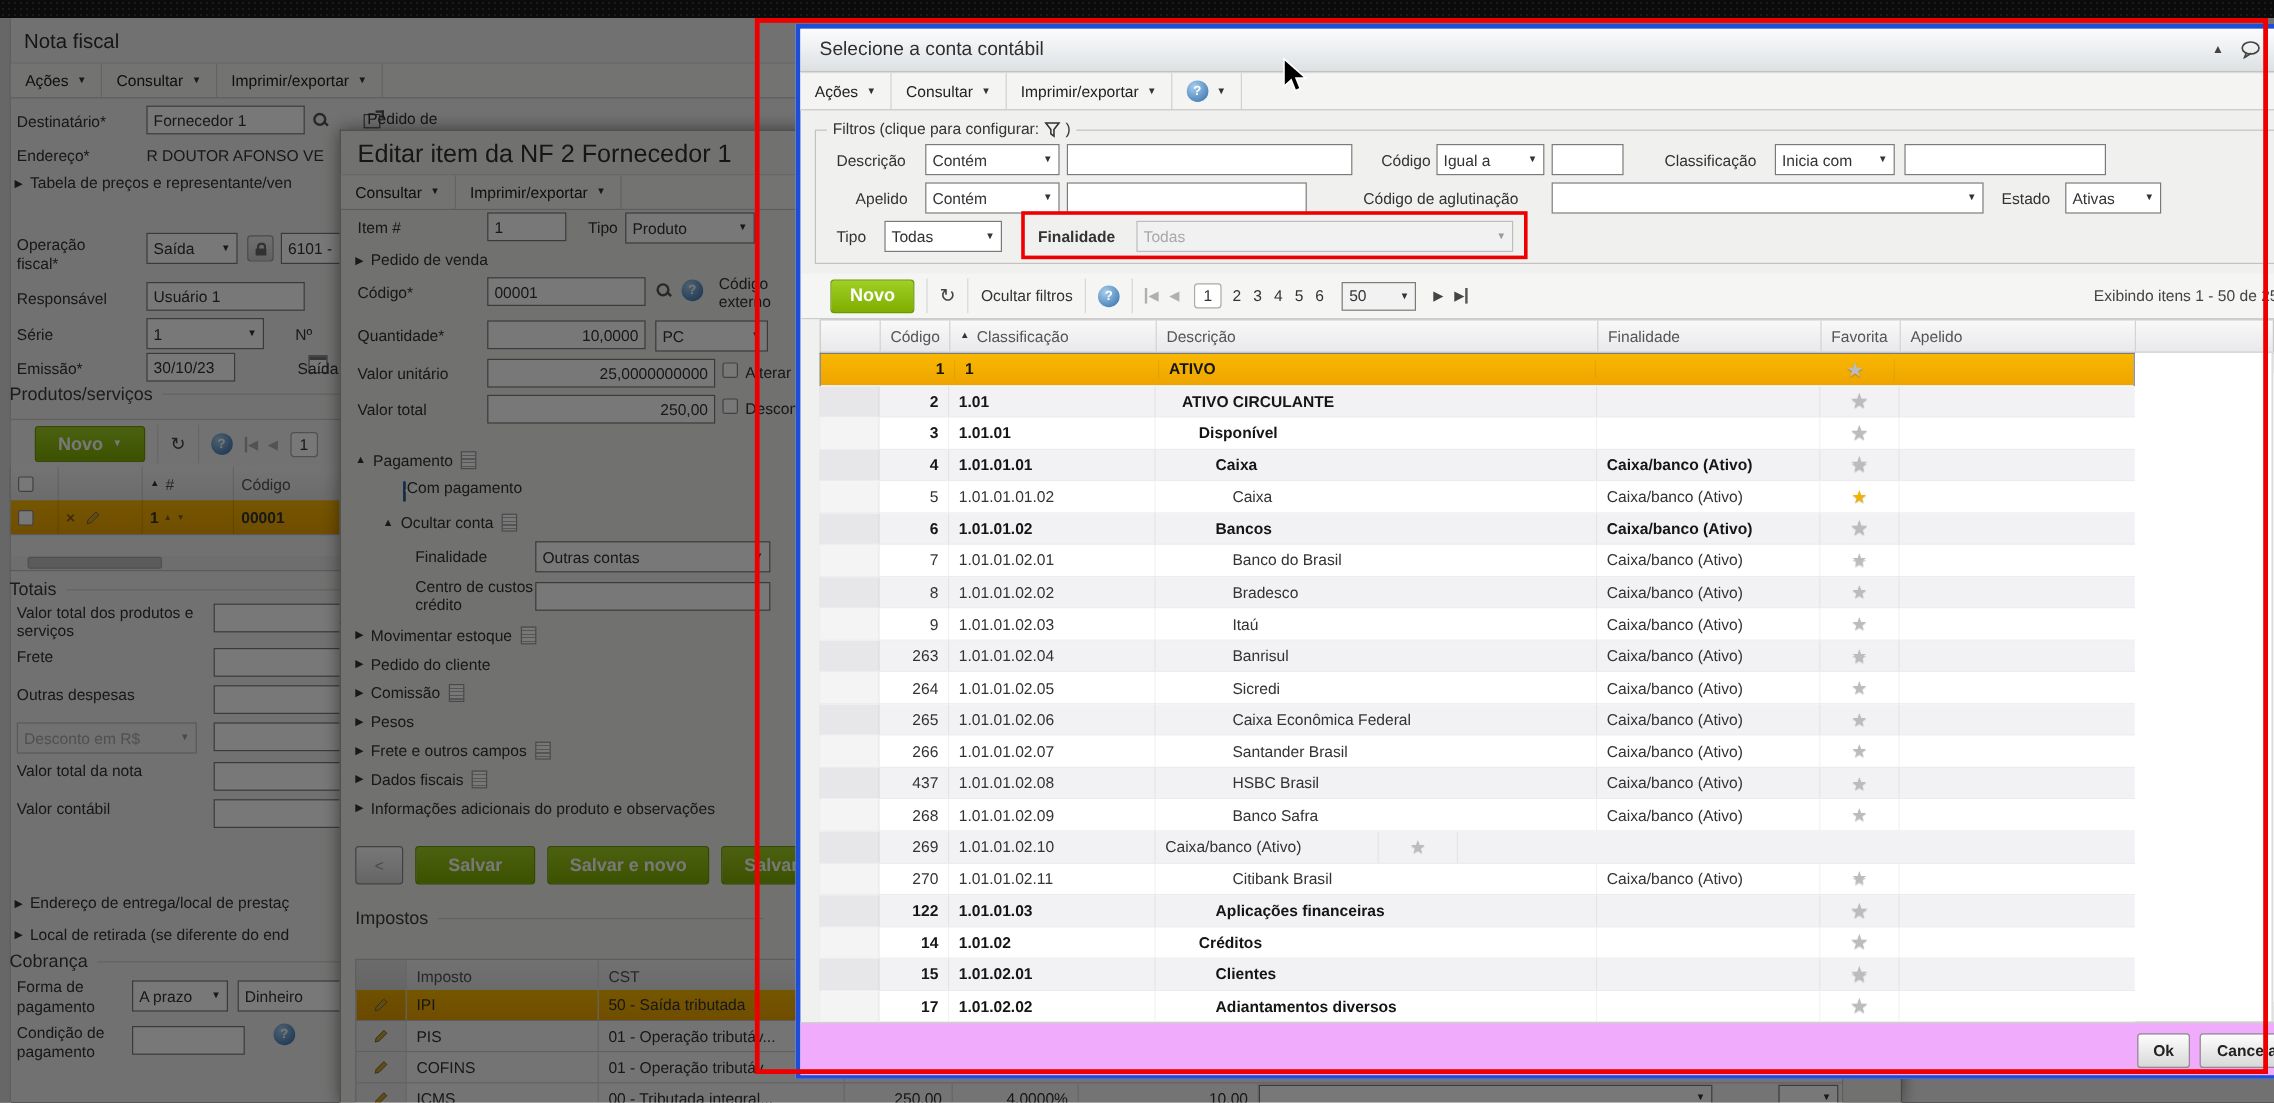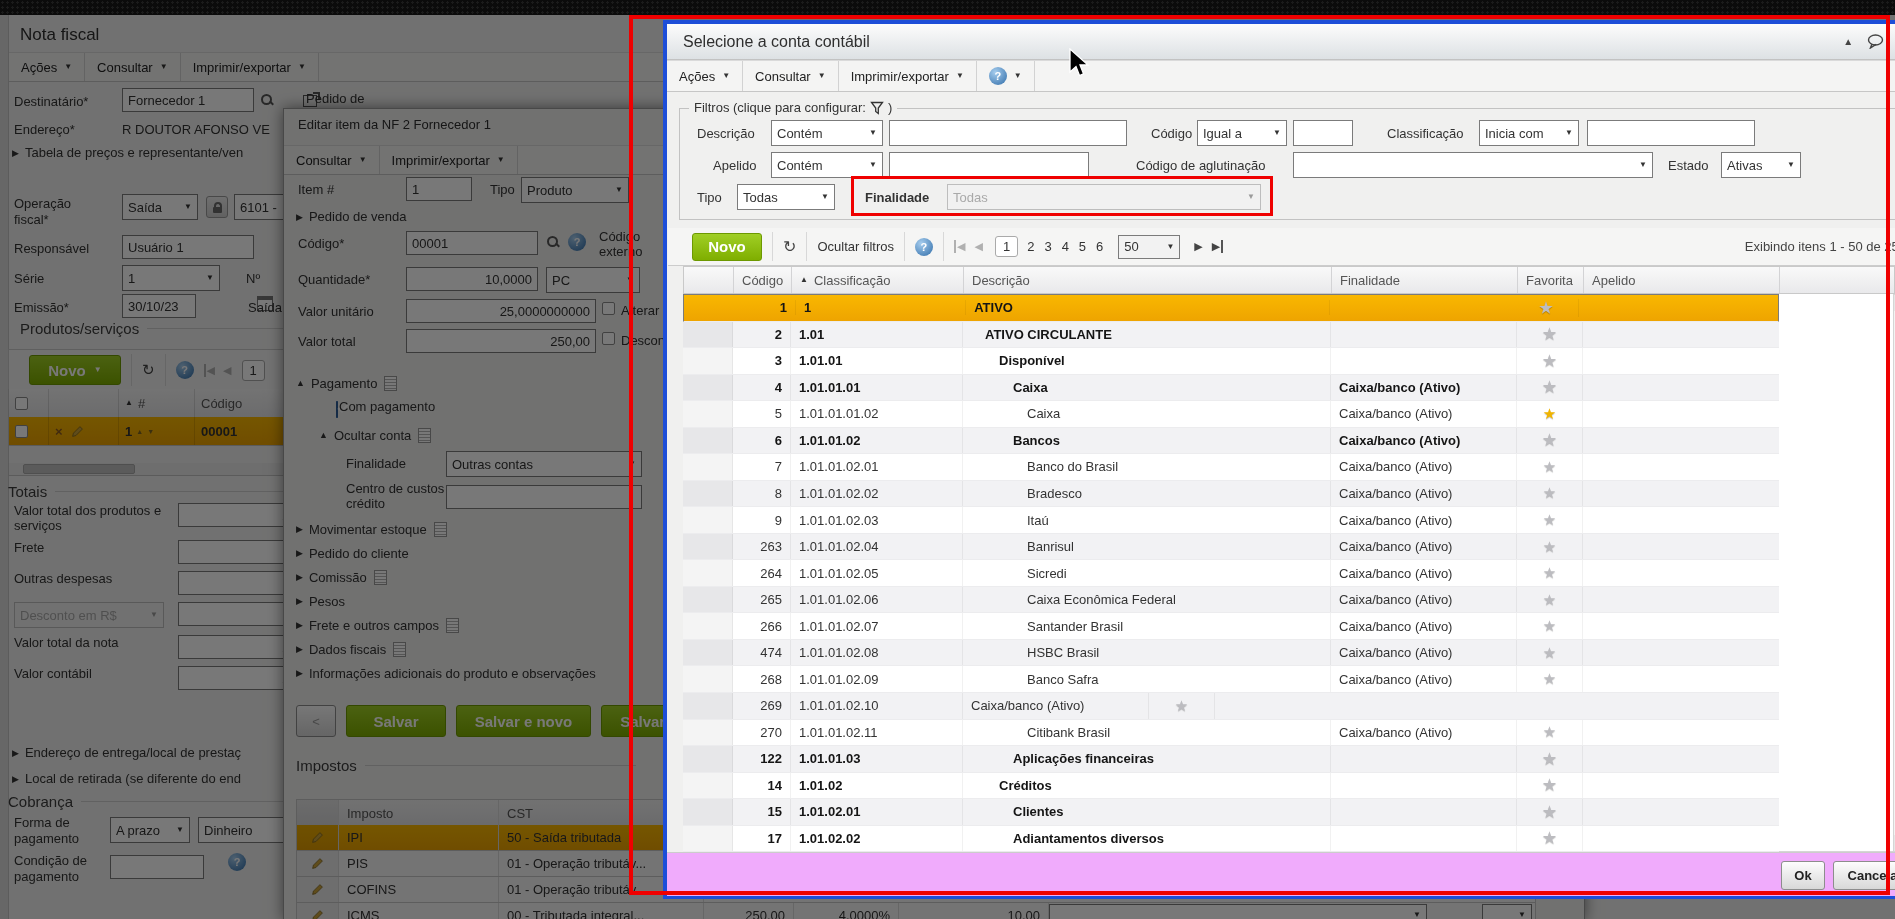--- a/index.html
+++ b/index.html
@@ -61,21 +61,21 @@
   .prow{display:flex;background:linear-gradient(#f9b700,#eea400);border:1px solid #c2c2c2;border-top:none;height:28px;align-items:center;font-weight:bold;}
   .pcell{display:flex;align-items:center;padding:0 6px;border-right:1px solid rgba(0,0,0,0.12);height:100%;box-sizing:border-box;}
   .hscroll{height:12px;background:#e9e9e9;border:1px solid #c2c2c2;border-top:none;position:relative;}
   .hthumb{position:absolute;left:14px;top:1px;width:110px;height:8px;background:#c2c2c2;border:1px solid #a8a8a8;border-radius:2px;}
   .trow{display:flex;margin-bottom:7px;align-items:flex-start;}
   .tlab{width:164px;line-height:15px;}
   .tsel{width:150px;margin-right:14px;}
   .tinp{width:150px;flex:none;}
   
   #dialog{left:283px;top:108px;width:1300px;height:811px;background:#f0f0ef;border:1px solid #9a9a9a;box-shadow:0 0 14px rgba(0,0,0,0.5);}
-  #dialog .dtitle{font-size:13px;color:#2f2f2f;}
+  #dialog .dtitle{font-size:21px;color:#2f2f2f;}
   .sec{display:flex;align-items:center;height:24px;color:#333;}
   .ihead{display:flex;background:linear-gradient(#f2f2f2,#e2e2e4);border:1px solid #c5c5c5;height:26px;}
   .irow{display:flex;border:1px solid #c5c5c5;border-top:none;height:25px;background:#f7f7f7;}
   .irow.isel{background:linear-gradient(#f9b700,#eea400);}
   .ic{display:flex;align-items:center;padding:0 8px;border-right:1px solid #d8d8d8;box-sizing:border-box;height:100%;white-space:nowrap;overflow:hidden;}
   .ic.icon{width:42px;justify-content:center;background:rgba(0,0,0,0.05);}
   .ic.imp{width:160px;}
   .ic.cst{width:205px;}
   .ic.ext{justify-content:flex-end;}
   
@@ -186,21 +186,21 @@
       </div>
     <div class="abs flab" style="left:246px;top:256px;">Nº</div>
     
     <div class="abs flab" style="left:14px;top:285px;">Emissão*</div>
     <div class="inp abs" style="left:122px;top:279px;width:74px;">
         <span>30/10/23</span>
       </div>
     <span class="cal abs" style="left:202px;top:281px;"></span>
     <div class="abs flab" style="left:248px;top:285px;">Saída</div>
     
-    <div class="legend abs" style="left:20px;top:305px;width:290px;">
+    <div class="legend abs" style="left:8px;top:305px;width:290px;">
         <span>Produtos/serviços</span>
       </div>
     <div class="ptool abs" style="left:8px;top:334px;width:290px;">
       <div class="btn-green" style="width:92px;height:30px;margin-left:20px;gap:8px;font-size:15px;">
           <span>Novo</span>
           <b class="car" style="color:#fff;">▼</b>
         </div>
       <span class="tsep"></span>
       <span style="font-size:15px;color:#444;">↻</span>
       <span class="tsep"></span>
@@ -748,21 +748,21 @@
           <div class="c cls">1.01.01.02.07</div>
           <div class="c desc" style="padding-left: 64px;">Santander Brasil</div>
           <div class="c fin">Caixa/banco (Ativo)</div>
           <div class="c favc">
             <span class="star">★</span>
           </div>
           <div class="c ape"></div>
         </div>
         <div class="g-row">
           <div class="c gut"></div>
-          <div class="c code">474</div>
+          <div class="c code">437</div>
           <div class="c cls">1.01.01.02.08</div>
           <div class="c desc" style="padding-left: 64px;">HSBC Brasil</div>
           <div class="c fin">Caixa/banco (Ativo)</div>
           <div class="c favc">
             <span class="star">★</span>
           </div>
           <div class="c ape"></div>
         </div>
         <div class="g-row">
           <div class="c gut"></div>

